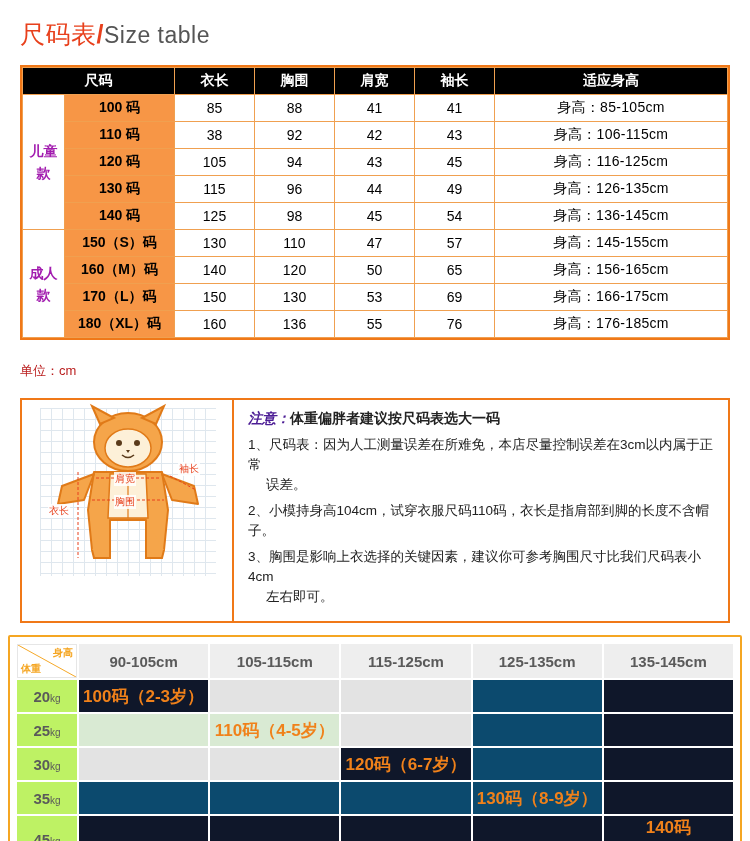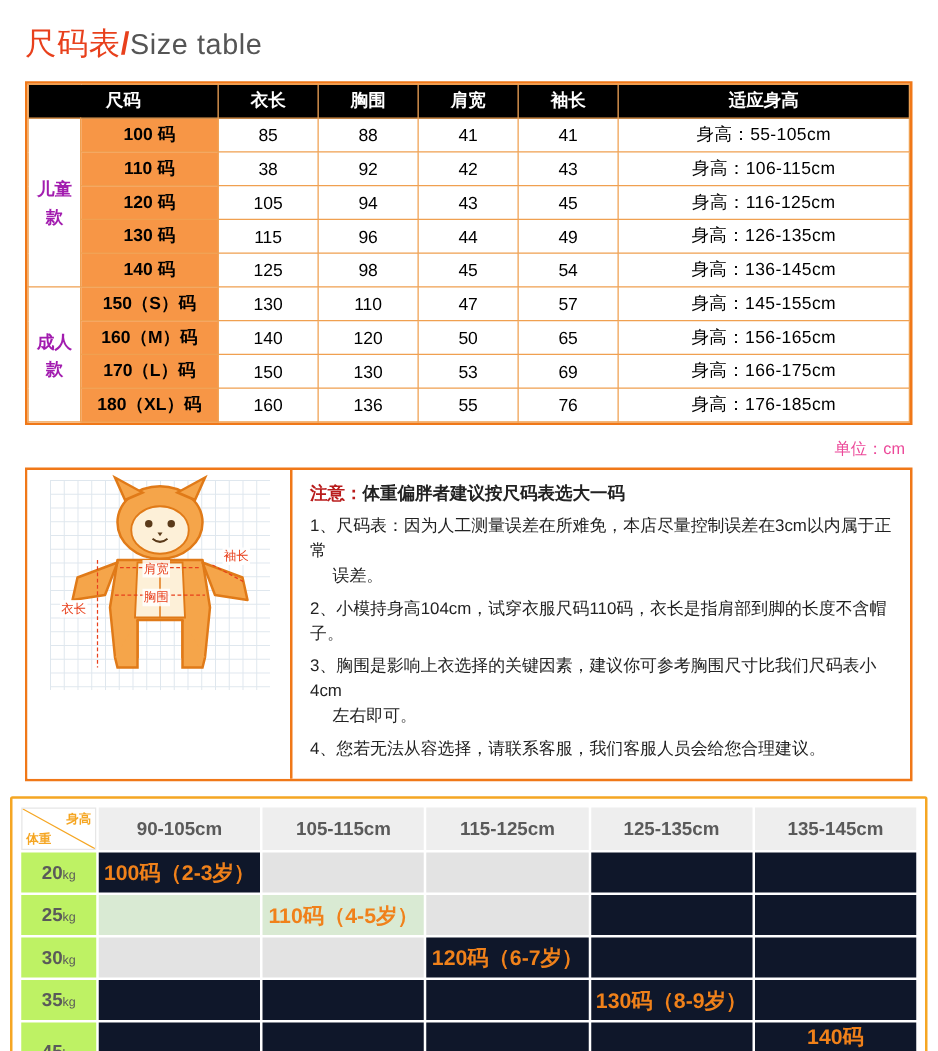--- a/index.html
+++ b/index.html
@@ -81,24 +81,23 @@
     font-size: 14px;
   }
   td.height {
     color: #000;
     font-size: 14px;
     letter-spacing: 0.3px;
   }
 
   
   .unit-line {
-    margin: 4px 20px;
-    text-align: right;
+    margin: 16px 20px;
     font-size: 13px;
-    color: #ec4899;
+    color: #b91c1c;
     padding: 6px 6px 2px 0;
   }
 
   
   .notes-wrap {
     margin: 2px 20px 0 20px;
     border: 2px solid #f07818;
     box-sizing: border-box;
     display: flex;
     min-height: 186px;
@@ -115,21 +114,22 @@
     padding: 10px 12px 8px 14px;
     box-sizing: border-box;
   }
   .note-title {
     font-size: 14px;
     font-weight: bold;
     color: #222;
     margin-bottom: 7px;
   }
   .note-title .red {
-    color: #b91c1c;
+    color: #4c1d95;
+    font-style: italic;
   }
   .note-item {
     font-size: 13.5px;
     color: #222;
     line-height: 20px;
     margin-bottom: 6px;
   }
   .note-item .indent {
     display: block;
     padding-left: 18px;
@@ -219,21 +219,21 @@
     font-size: 15px;
     font-weight: bold;
   }
   td.rowhead .kg {
     font-size: 10px;
     font-weight: normal;
   }
   td.cell { background: #eeeeee; }
   td.cell.orange { background: #0f172a; }
   td.cell.green  { background: #d9ead3; }
-  td.cell.cyan   { background: #0f172a; }
+  td.cell.cyan   { background: #0c4a6e; }
   td.cell.grey   { background: #e3e3e3; }
   .sz {
     color: #f0811a;
     font-size: 17px;
     font-weight: bold;
     white-space: nowrap;
   }
 </style>
 </head>
 <body>
@@ -265,21 +265,21 @@
     </thead>
     <tbody>
 
       <tr>
         <td class="group" rowspan="5">儿童款</td>
         <td class="code">100 码</td>
         <td class="num">85</td>
         <td class="num">88</td>
         <td class="num">41</td>
         <td class="num">41</td>
-        <td class="height">身高：55-105cm</td>
+        <td class="height">身高：85-105cm</td>
       </tr>
       <tr>
         <td class="code">110 码</td>
         <td class="num">38</td>
         <td class="num">92</td>
         <td class="num">42</td>
         <td class="num">43</td>
         <td class="height">身高：106-115cm</td>
       </tr>
       <tr>
@@ -394,23 +394,20 @@
       <span>1、尺码表：因为人工测量误差在所难免，本店尽量控制误差在3cm以内属于正常</span>
       <span class="indent">误差。</span>
     </div>
     <div class="note-item">
       <span>2、小模持身高104cm，试穿衣服尺码110码，衣长是指肩部到脚的长度不含帽子。</span>
     </div>
     <div class="note-item">
       <span>3、胸围是影响上衣选择的关键因素，建议你可参考胸围尺寸比我们尺码表小4cm</span>
       <span class="indent">左右即可。</span>
     </div>
-    <div class="note-item">
-      <span>4、您若无法从容选择，请联系客服，我们客服人员会给您合理建议。</span>
-    </div>
   </div>
 </div>
 
 <div class="matrix-wrap">
   <table class="matrix">
     <colgroup>
       <col style="width:60px">
         <col>
         <col>
         <col>

